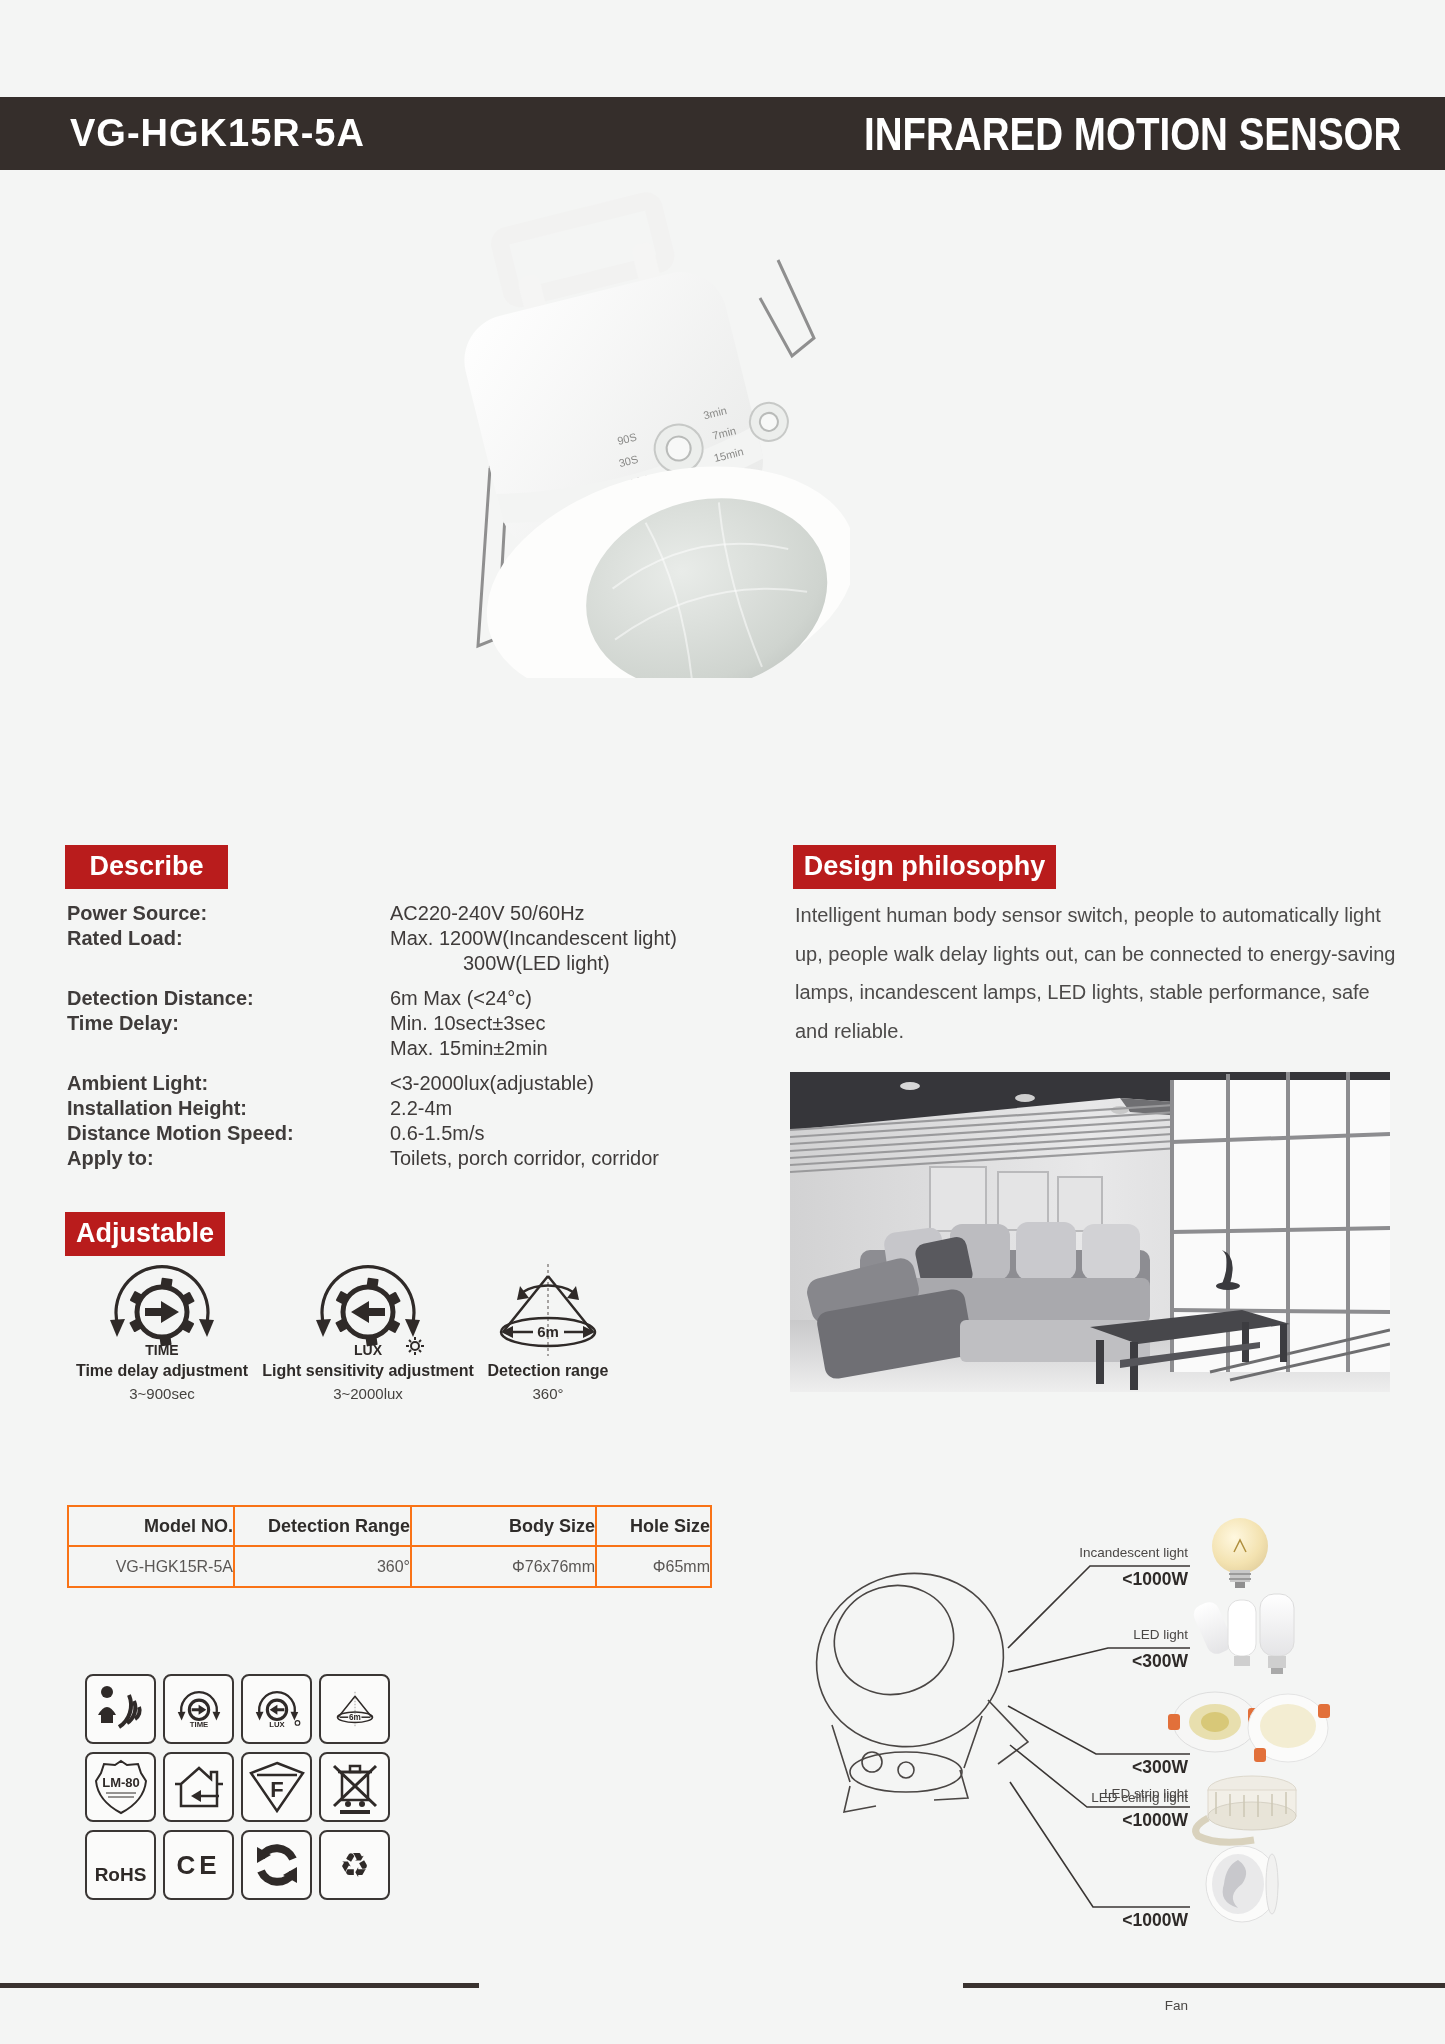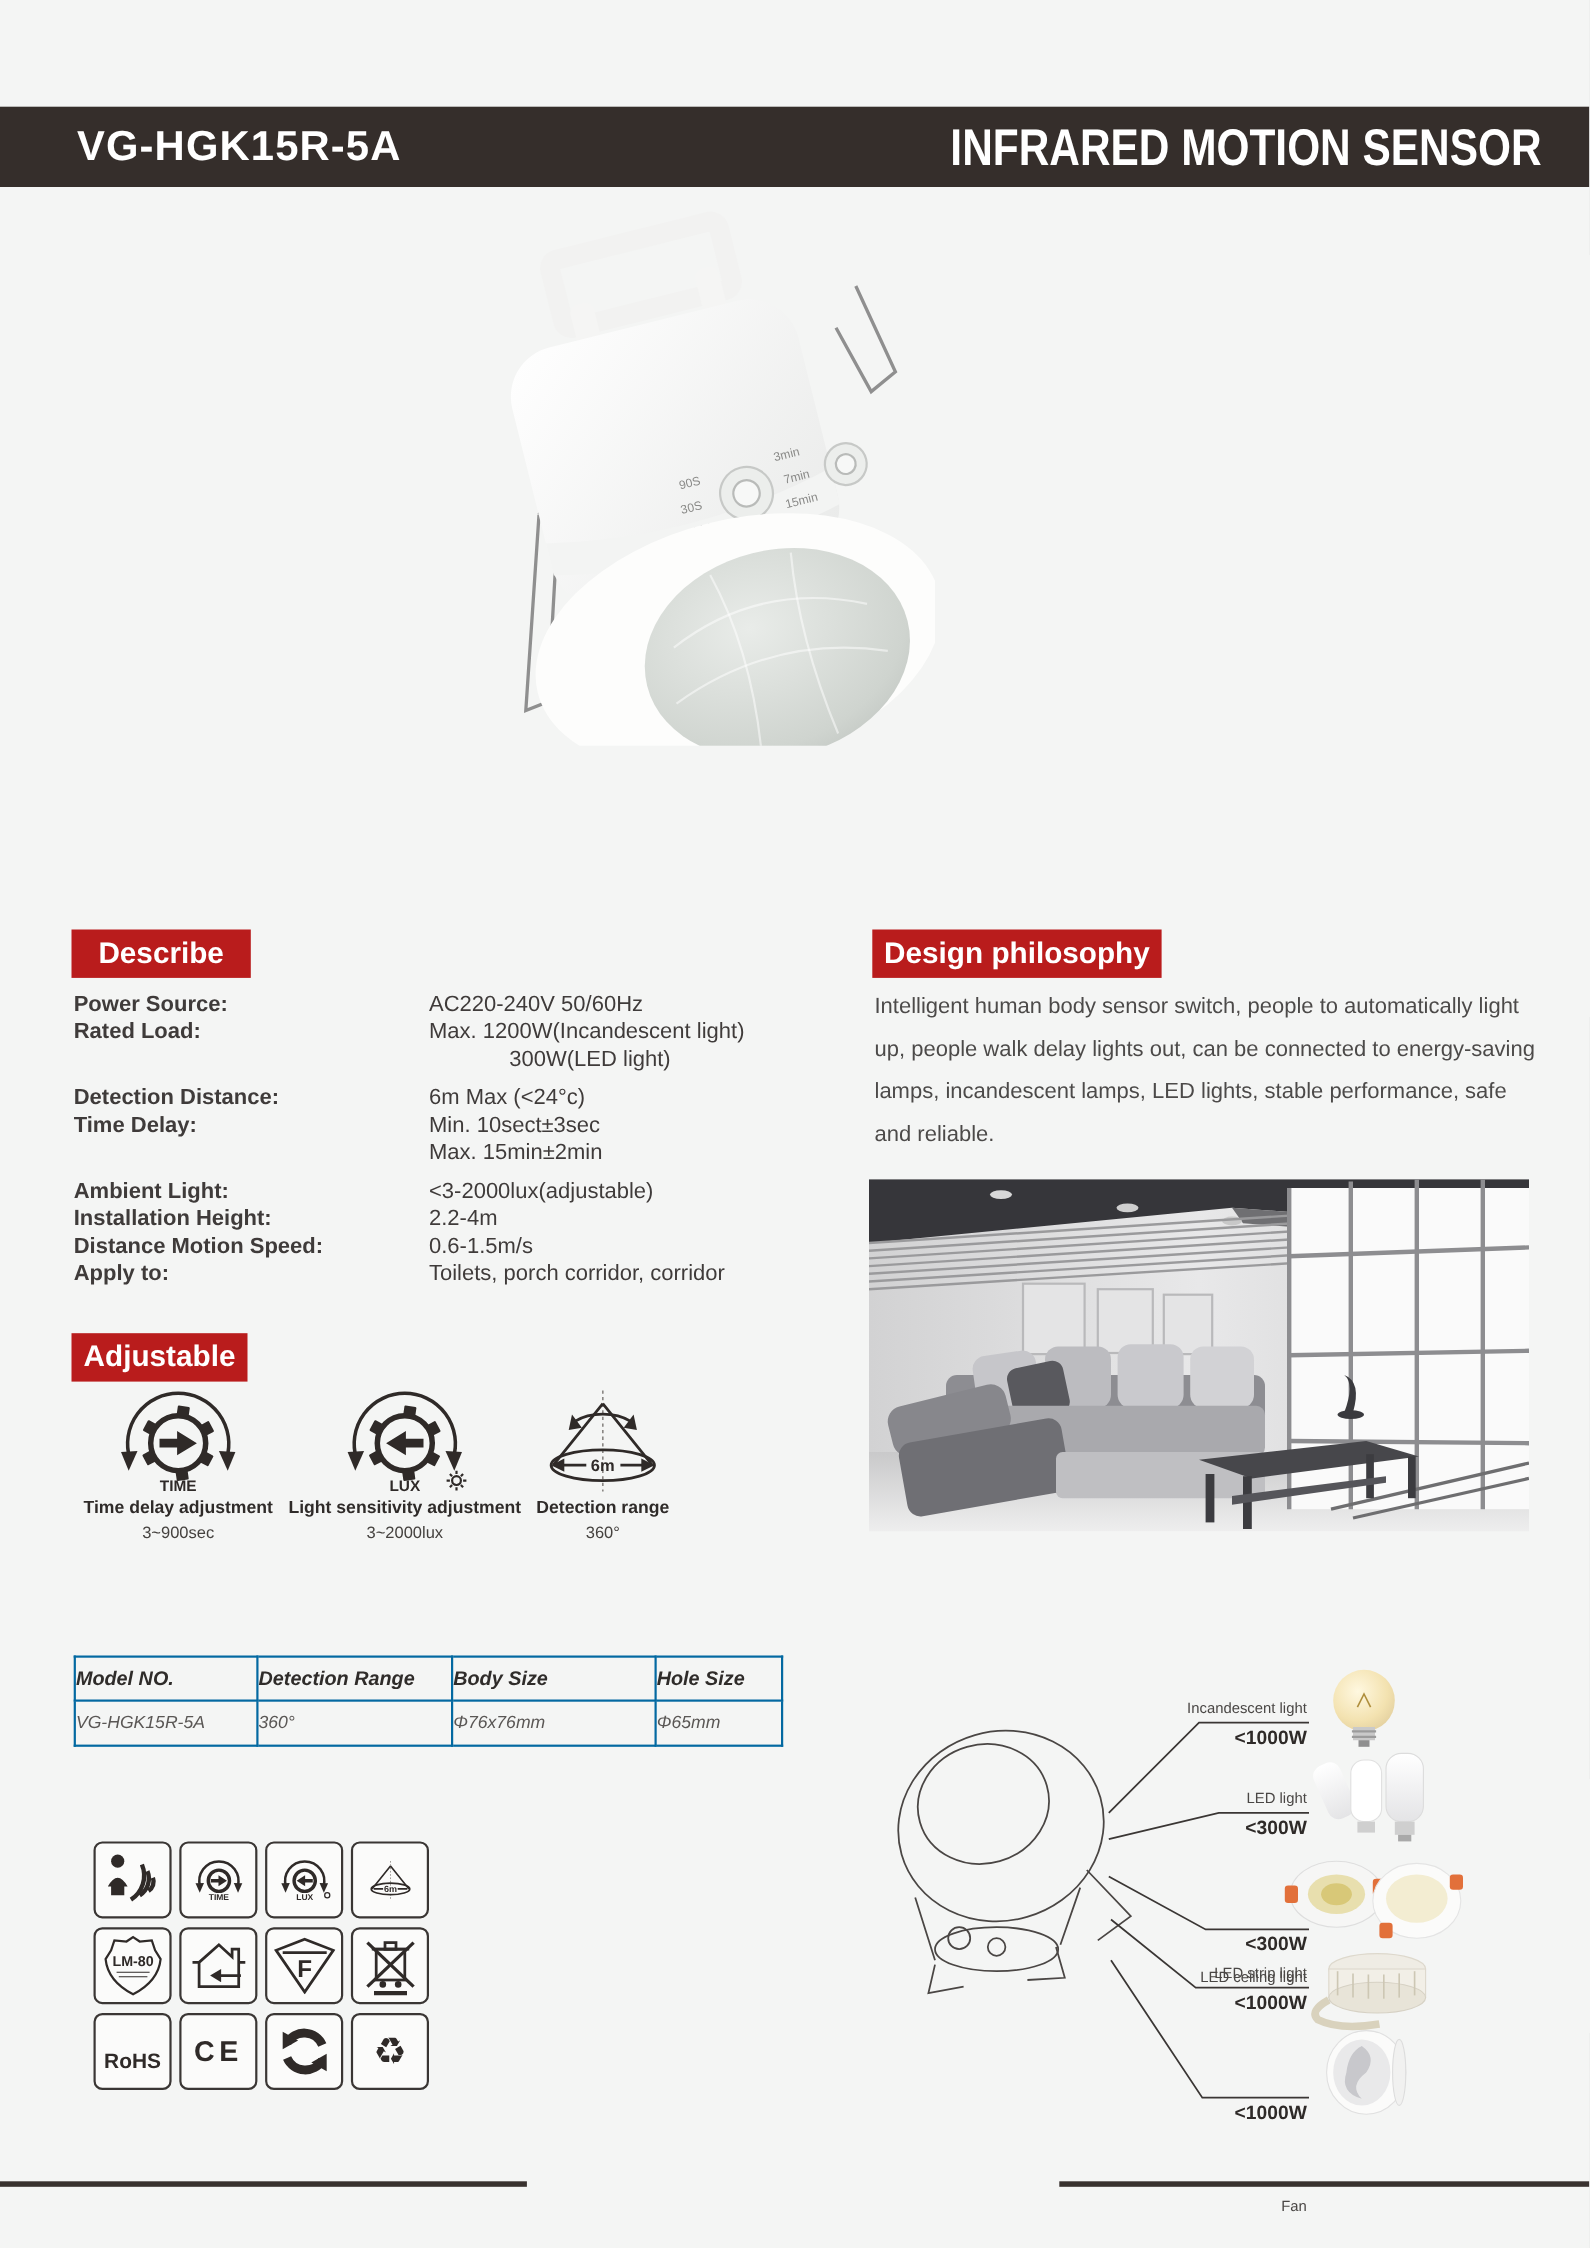--- a/index.html
+++ b/index.html
@@ -37,21 +37,21 @@
                  font-size:20px; line-height:38.5px; color:#4c4a49; }
 
   
   .adj-item { position:absolute; width:220px; text-align:center; }
   .adj-item svg { display:block; margin:0 auto; }
   .adj-label { font-size:16px; font-weight:bold; color:#2f2b29; margin-top:4px; }
   .adj-value { font-size:15px; color:#45423f; margin-top:5px; }
 
   
   table.spec-table { position:absolute; left:67px; top:1505px; border-collapse:collapse; }
-  .spec-table th, .spec-table td { border:2px solid #0369a1; text-align:left;font-style:italic; }
+  .spec-table th, .spec-table td { border:2px solid #f97316; text-align:right; }
   .spec-table th { height:40px; font-size:18px; color:#2f2c2a; font-weight:bold; }
   .spec-table td { height:41px; font-size:16px; color:#5a5755; font-weight:normal; }
 
   
   .badges { position:absolute; left:85px; top:1674px; display:grid;
             grid-template-columns:repeat(4,71px); grid-auto-rows:70px; gap:8px 7px; }
   .badge { background:#fbfbfa; border:2px solid #3a3634; border-radius:8px;
            display:flex; align-items:center; justify-content:center; color:#2f2a28; }
   .badge .big-text { font-size:19px; font-weight:bold; letter-spacing:0px;margin-top:20px; }
   .badge .ce-text  { font-size:26px; font-weight:bold; letter-spacing:4px; }

